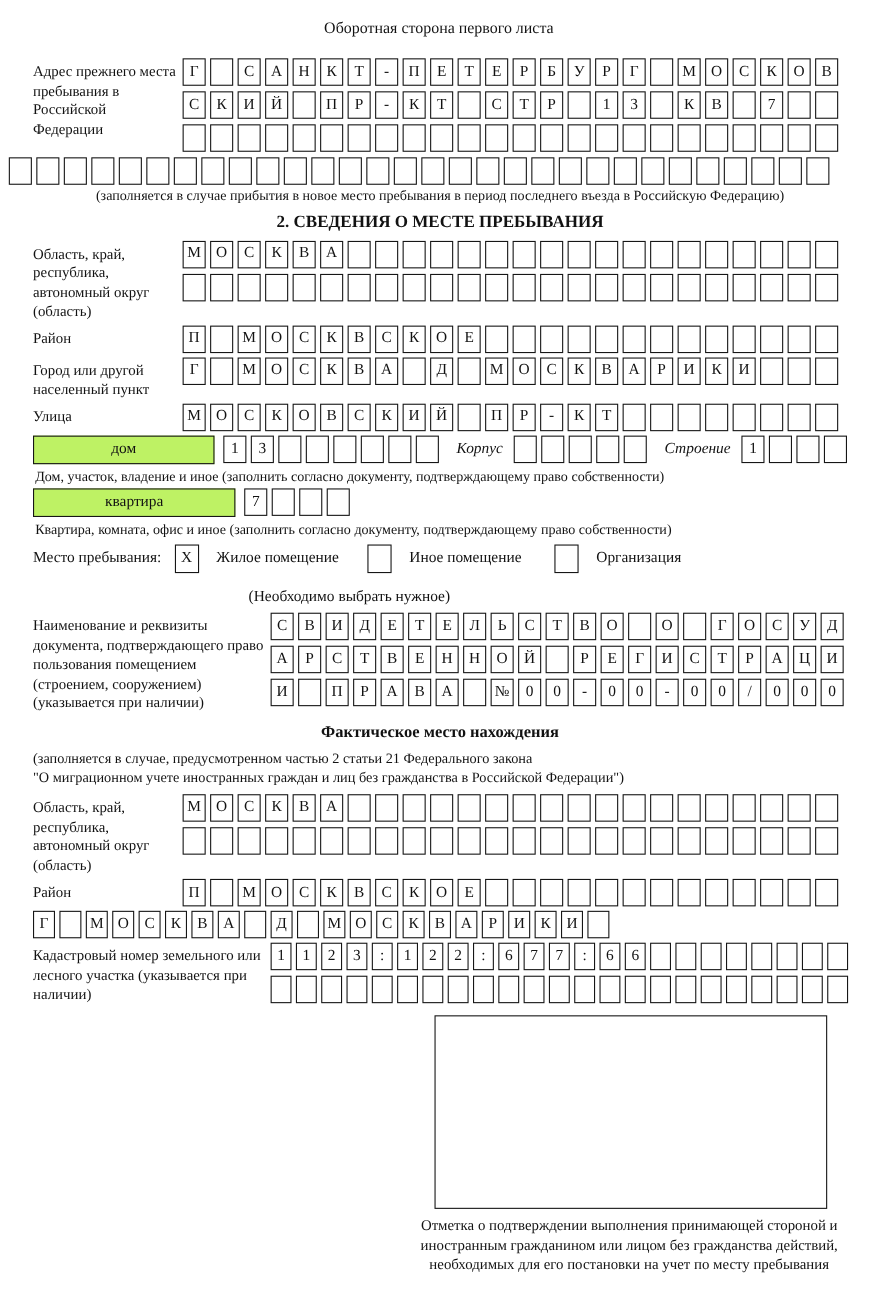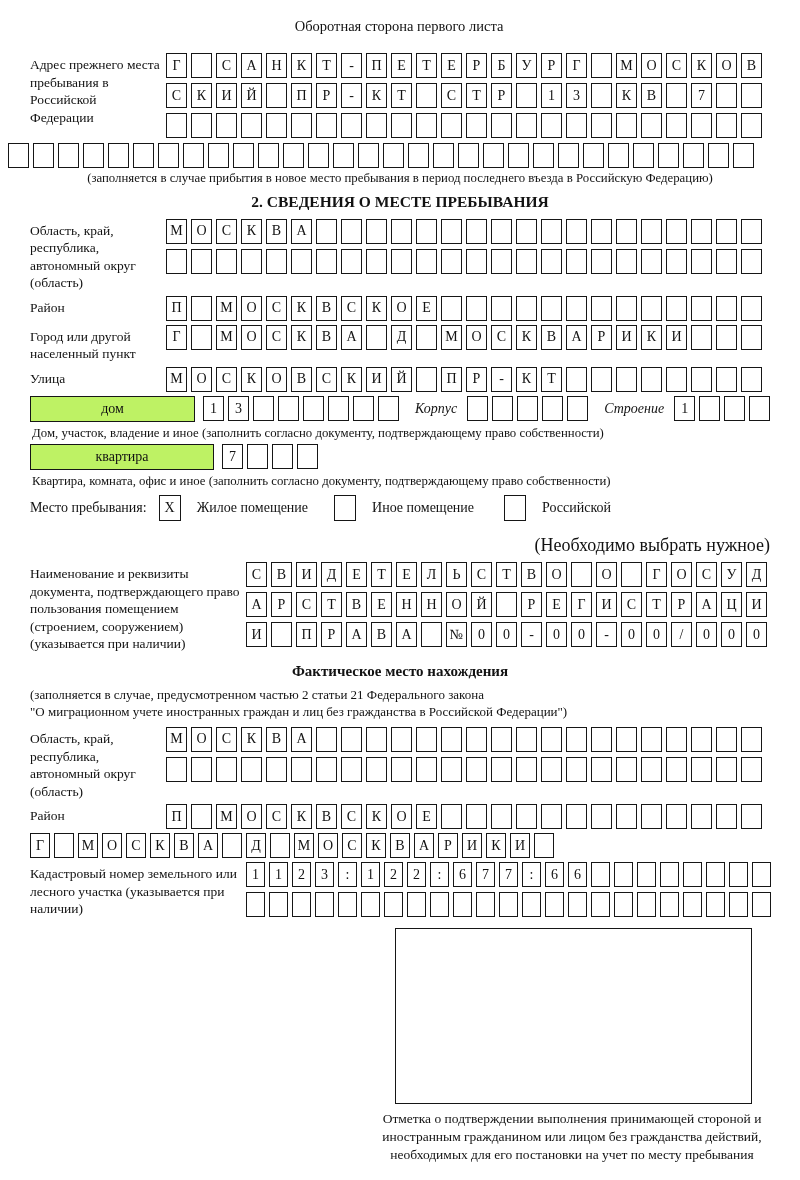--- a/index.html
+++ b/index.html
@@ -37,21 +37,21 @@
   .lb-dom{width:165px;}
   .lb-kv{width:184px;}
   .il-gap{margin-left:8px;}
   .il-text{font-size:14px;margin:0 10px 0 12px;font-style:italic;}
   .cb{width:22px;height:26px;flex:none;}
   .stay-row{display:flex;align-items:center;font-size:14px;margin:6px 0 2px 0;}
   .stay-lbl{margin-right:12px;}
   .opt-lbl{margin:0 0 0 12px;}
   .opt-box{margin-left:26px;}
   .opt-box.last{margin-left:30px;}
-  .stay-note{font-size:18px;margin:14px 0 6px 196px;text-align:right;}
+  .stay-note{font-size:14px;margin:14px 0 6px 196px;}
   .fact-title{font-size:15px;font-weight:bold;text-align:center;margin:10px 0 6px 0;}
   .fact-note{font-size:13px;text-align:left;margin:0;line-height:1.35;}
   .fact-note.second{margin-bottom:6px;}
   .stamp-wrap{margin-top:10px;}
   .stamp-box{
     box-sizing:border-box;width:357px;height:176px;
     border:1.9px solid #161616;margin-left:365px;background:#fff;
   }
   .stamp-caption{
     width:460px;margin-left:312px;margin-top:6px;
@@ -372,21 +372,21 @@
 </div>
 <div class="note left mb2">Квартира, комната, офис и иное (заполнить согласно документу, подтверждающему право собственности)</div>
 
 <div class="stay-row">
   <span class="stay-lbl">Место пребывания:</span>
   <span class="cell cb">X</span>
   <span class="opt-lbl">Жилое помещение</span>
   <span class="cell cb opt-box"></span>
   <span class="opt-lbl">Иное помещение</span>
   <span class="cell cb opt-box last"></span>
-  <span class="opt-lbl">Российской</span>
+  <span class="opt-lbl">Организация</span>
 </div>
 <div class="stay-note">(Необходимо выбрать нужное)</div>
 
 <div class="row">
   <div class="lbl wide">Наименование и реквизиты документа, подтверждающего право пользования помещением (строением, сооружением) (указывается при наличии)</div>
   <div class="cellrows">
     <div class="cells">
         <span class="cell">С</span>
         <span class="cell">В</span>
         <span class="cell">И</span>

